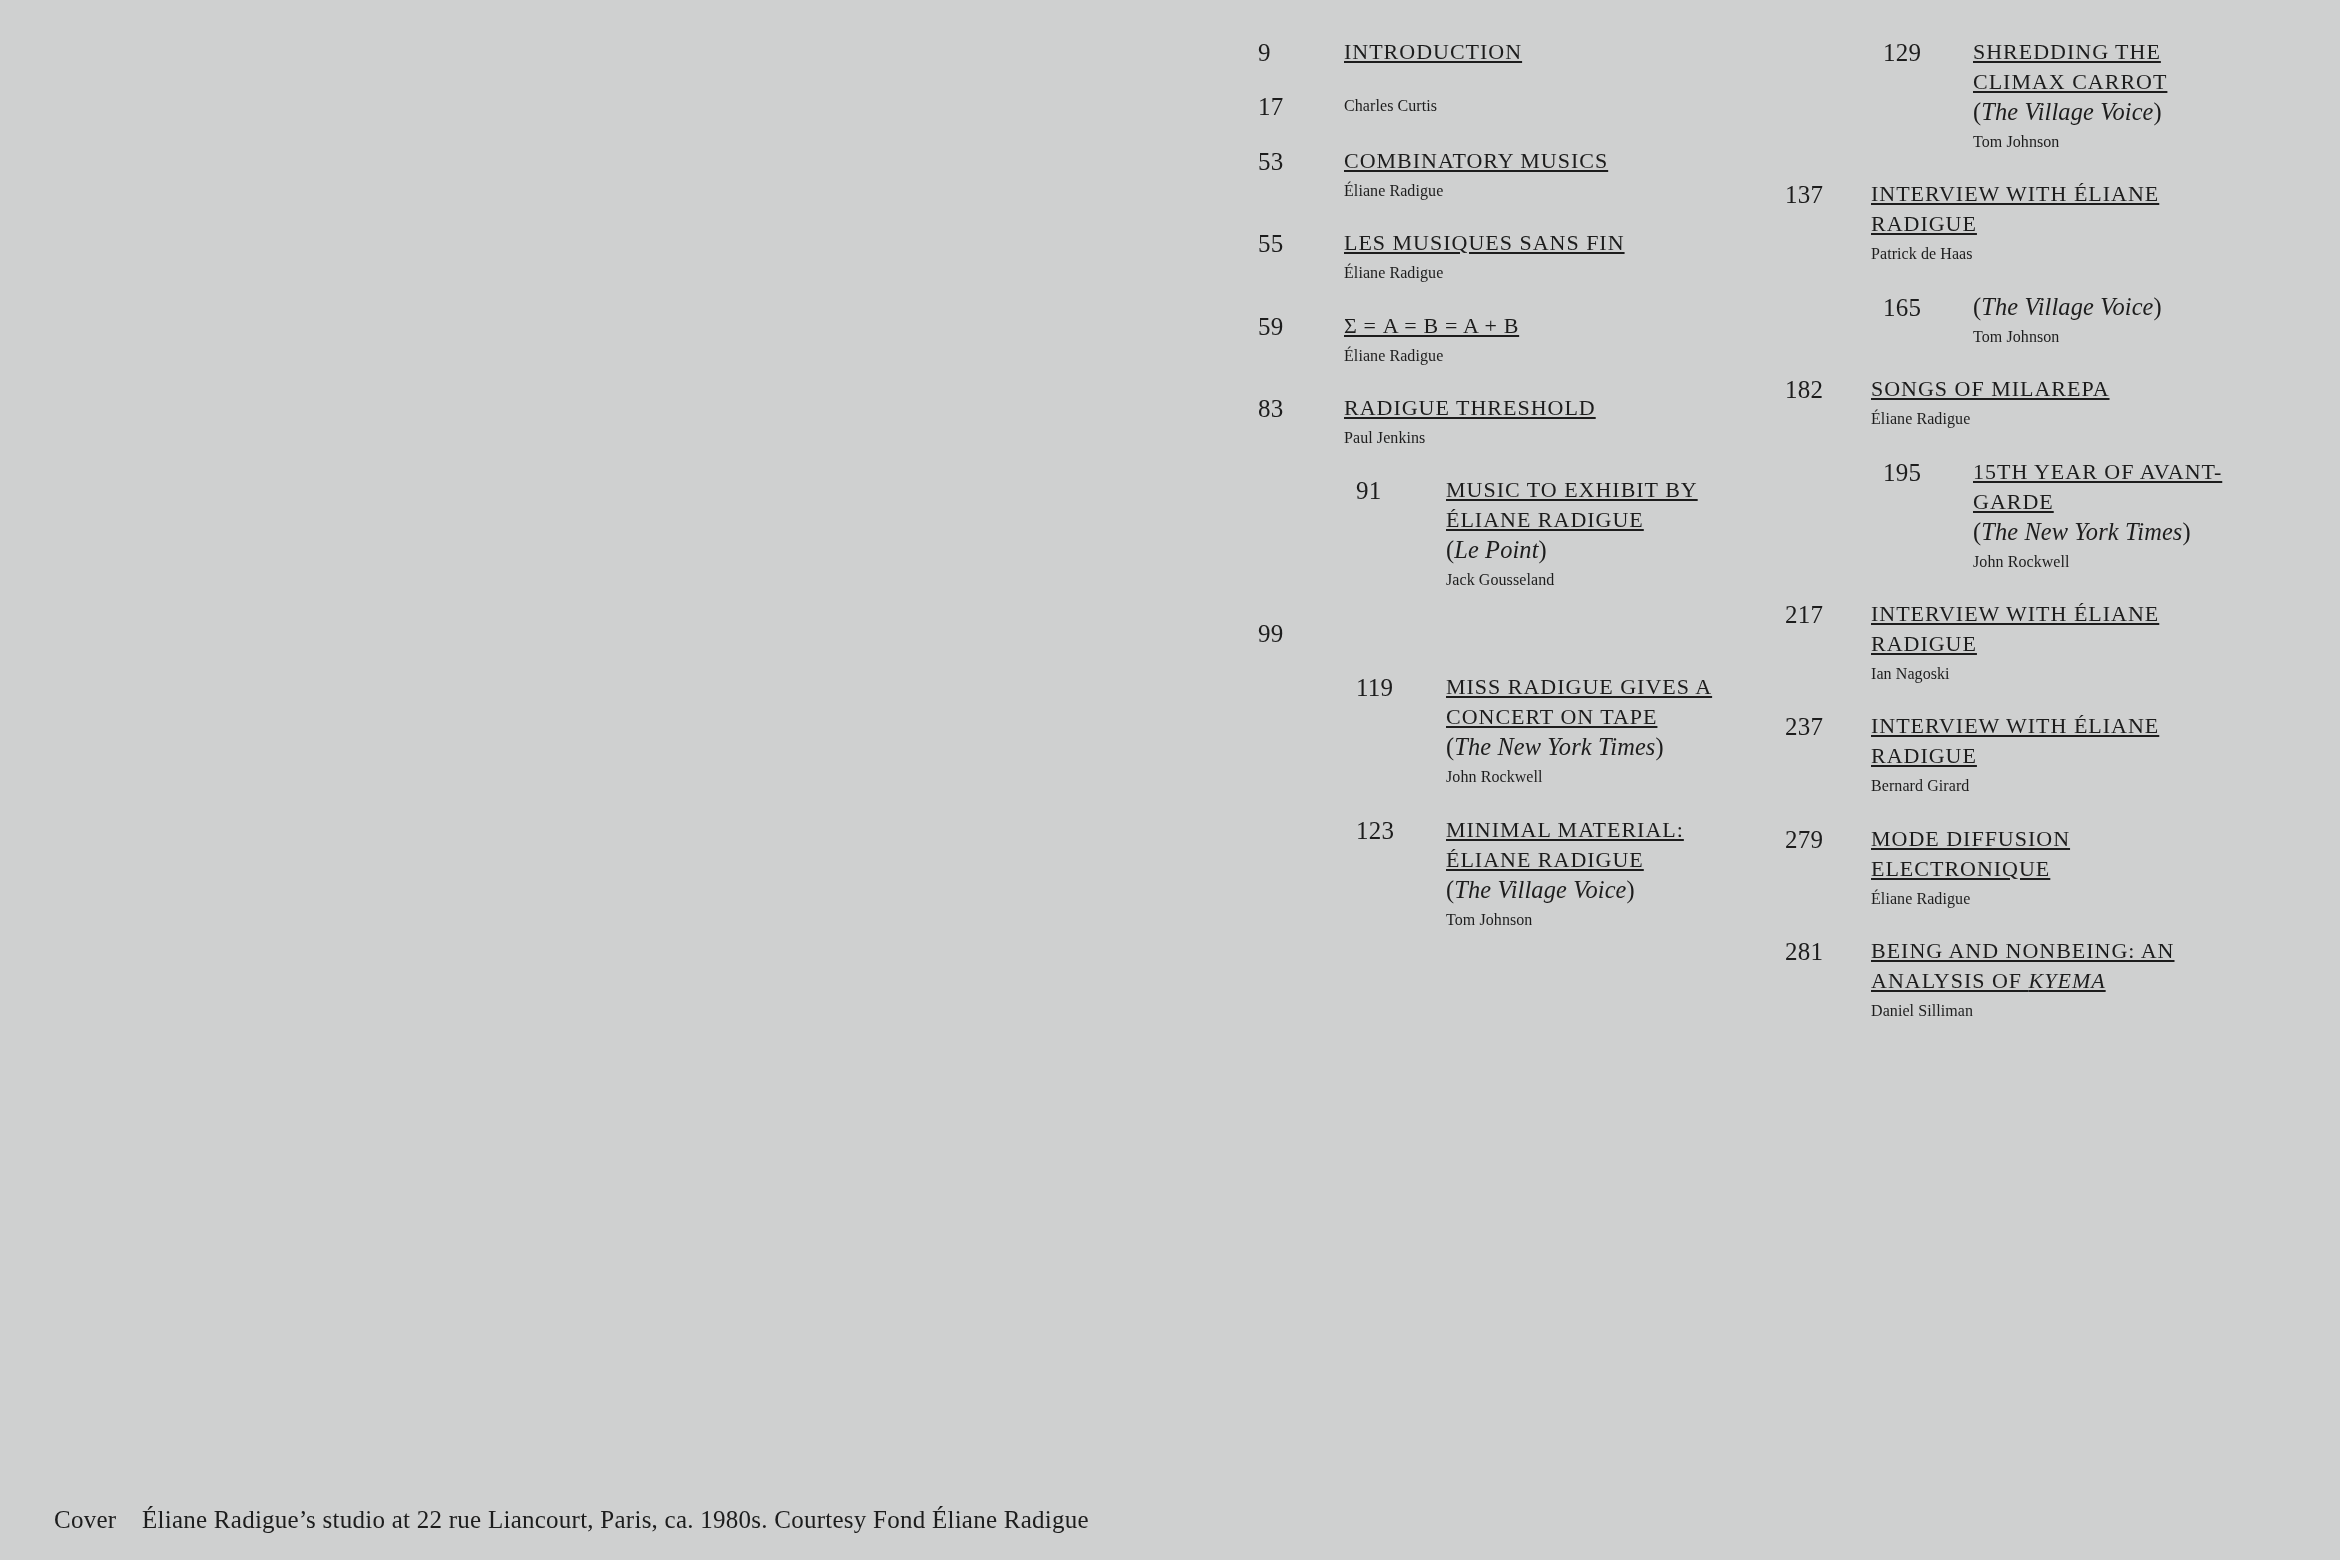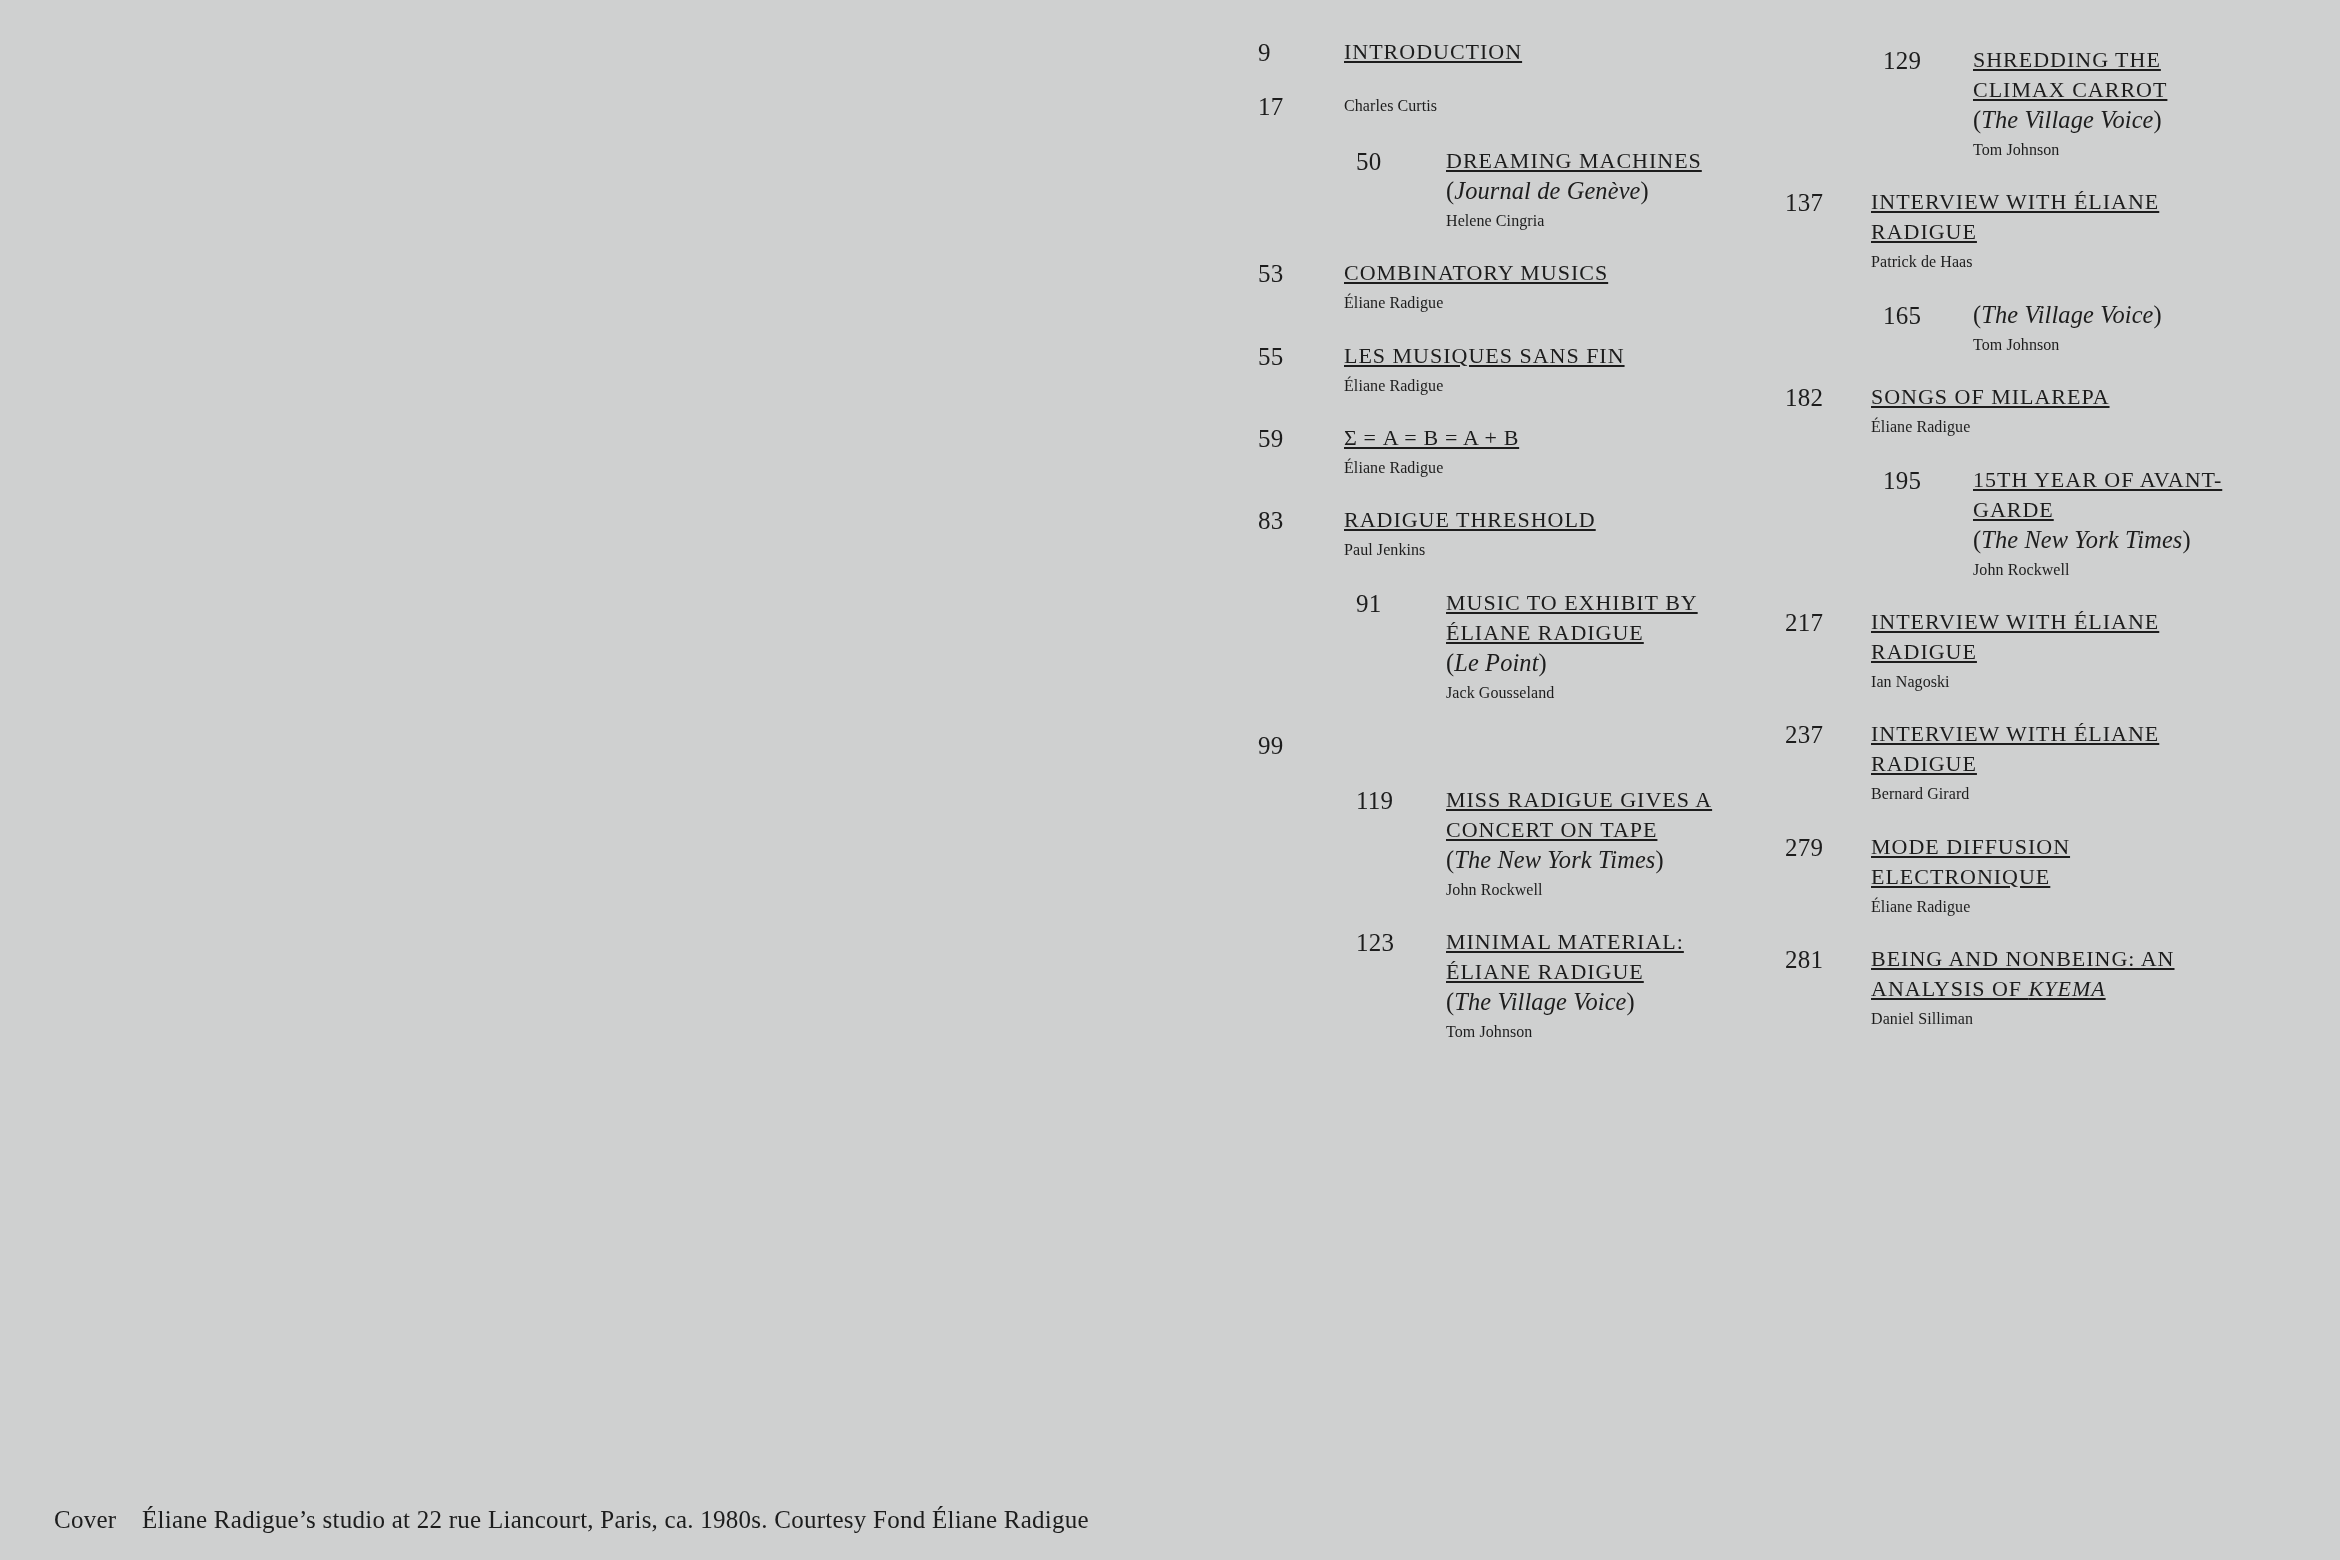--- a/index.html
+++ b/index.html
@@ -74,21 +74,21 @@
   }
   .source em { font-style: italic; }
   .author {
     font-size: 16px;
     line-height: 30px;
     letter-spacing: 0.005em;
   }
 
   
   .col-left  .entry { margin-bottom: 22.4px; }
-  .col-right .entry { margin-bottom: 22.4px; margin-top: 8px; }
+  .col-right .entry { margin-bottom: 22.4px; }
 
   
   .caption {
     position: absolute;
     left: 54px;
     bottom: 27px;
     font-size: 25px;
     line-height: 27px;
     letter-spacing: 0.01em;
     white-space: nowrap;
@@ -109,28 +109,20 @@
         <div class="body">
           <div class="title">INTRODUCTION</div>
         </div>
       </div>
       <div class="entry">
         <div class="num">17</div>
         <div class="body">
           <div class="author">Charles Curtis</div>
         </div>
       </div>
-      <div class="entry sub">
-        <div class="num">50</div>
-        <div class="body">
-          <div class="title">DREAMING MACHINES</div>
-          <div class="source">(<em>Journal de Genève</em>)</div>
-          <div class="author">Helene Cingria</div>
-        </div>
-      </div>
       <div class="entry">
         <div class="num">53</div>
         <div class="body">
           <div class="title">COMBINATORY MUSICS</div>
           <div class="author">Éliane Radigue</div>
         </div>
       </div>
       <div class="entry">
         <div class="num">55</div>
         <div class="body">

